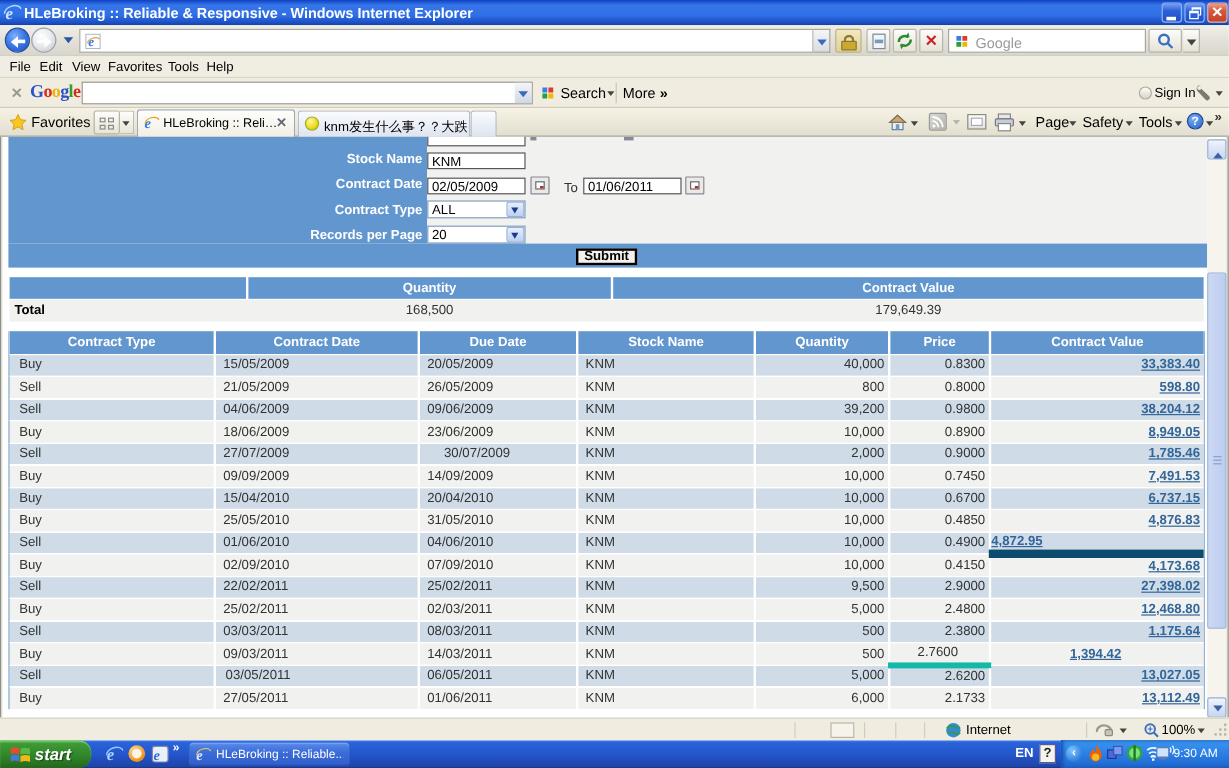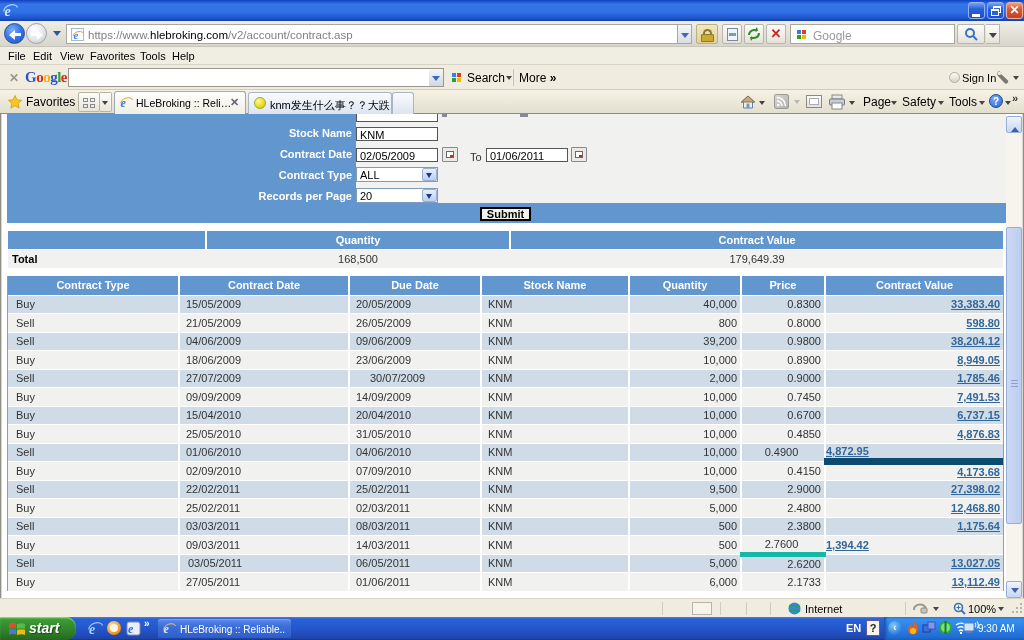--- a/index.html
+++ b/index.html
@@ -12,20 +12,21 @@
 a.v{color:#336699;font-weight:bold;text-decoration:underline}
 .sep2{border-right:2px solid #fff}
 </style></head>
 <body>
 
 <div class="abs" style="left:0;top:0;width:1024px;height:21px;background:linear-gradient(180deg,#0f41c2 0%,#3575e8 20%,#3070e6 60%,#1d52c8 88%,#1340a2 100%)">
   <svg class="abs" style="left:3px;top:3px" width="15" height="15" viewBox="0 0 15 15">
     <text x="1.5" y="12.5" font-family="Liberation Serif" font-style="italic" font-weight="bold" font-size="14" fill="#cfe6ff">e</text>
     <path d="M1 8.5 A 7 4.5 -18 0 1 14.5 4.5" fill="none" stroke="#aed8ff" stroke-width="1.2"></path>
   </svg>
+  <div class="abs w b" style="left:20px;top:4px;font-size:12px">HLeBroking :: Reliable &amp; Responsive - Windows Internet Explorer</div>
 
   <div class="abs" style="left:968px;top:2px;width:17px;height:17px;border-radius:3px;border:1px solid #8fb2f2;background:linear-gradient(180deg,#7ba1f2,#2b60d8 40%,#1e4fc8)">
       <div class="abs" style="left:3px;top:11px;width:8px;height:3px;background:#fff"></div>
     </div>
   <div class="abs" style="left:987px;top:2px;width:17px;height:17px;border-radius:3px;border:1px solid #8fb2f2;background:linear-gradient(180deg,#7ba1f2,#2b60d8 40%,#1e4fc8)">
     <div class="abs" style="left:5px;top:3px;width:8px;height:7px;border:1px solid #fff;border-top-width:2px"></div>
     <div class="abs" style="left:3px;top:6px;width:8px;height:7px;border:1px solid #fff;border-top-width:2px;background:#2b60d8"></div>
   </div>
   <div class="abs" style="left:1006px;top:2px;width:17px;height:17px;border-radius:3px;border:1px solid #f0b49a;background:linear-gradient(180deg,#f0a088,#d6593a 40%,#c44226);color:#fff;font-weight:bold;font-size:12px;text-align:center;line-height:15px">✕</div>
 </div>
@@ -42,21 +43,20 @@
     <div class="abs" style="left:10px;top:6px;width:0;height:0;border:5px solid transparent;border-left:6px solid #fdfdfe;border-right:none"></div>
   </div>
   <div class="abs" style="left:53px;top:10px;width:0;height:0;border:4px solid transparent;border-top:5px solid #2a56a8"></div>
 
   <div class="abs" style="left:66px;top:3px;width:612px;height:20px;background:#fff;border:1px solid #a9a89c">
     <svg class="abs" style="left:4px;top:3px" width="13" height="13" viewBox="0 0 13 13">
       <rect x="0.5" y="0.5" width="12" height="12" fill="#fdfdff" stroke="#aab8cc"></rect>
       <text x="2.5" y="10.5" font-family="Liberation Serif" font-style="italic" font-weight="bold" font-size="11" fill="#3a7ae0">e</text>
       <path d="M2 8 A 5.5 3.5 -18 0 1 12 4.5" fill="none" stroke="#e8a020" stroke-width="1"></path>
     </svg>
-    <div class="abs" style="left:21px;top:4px;font-size:11.5px;color:#808080">https://www.<span style="color:#000">hlebroking.com</span>/v2/account/contract.asp</div>
   </div>
 
   <div class="abs" style="left:678px;top:3px;width:14px;height:20px;background:linear-gradient(180deg,#f4f6f8,#d8dde4);border:1px solid #a9a89c;border-left:none">
       <div class="abs" style="left:3px;top:8px;width:0;height:0;border:4px solid transparent;border-top:5px solid #3a6ac0"></div>
     </div>
 
   <div class="abs" style="left:696px;top:3px;width:22px;height:20px;border:1px solid #bab27e;background:linear-gradient(180deg,#f2e8c0,#e0d098);border-radius:2px">
     <div class="abs" style="left:6px;top:4px;width:9px;height:6px;border:2px solid #8a7a30;border-bottom:none;border-radius:5px 5px 0 0"></div>
     <div class="abs" style="left:4px;top:9px;width:13px;height:8px;background:#caa92c;border:1px solid #8a7a30;border-radius:1px"></div>
   </div>
@@ -344,21 +344,21 @@
       <td class="sep2" style="text-align:right;padding-right:3px;border-bottom:1px solid #fff">10,000</td>
       <td class="sep2" style="text-align:right;padding-right:3px;border-bottom:1px solid #fff">0.4850</td>
       <td style="text-align:right;padding-right:3px;border-bottom:1px solid #fff"><a class="v">4,876.83</a></td>
     </tr>
     <tr style="height:18.5px;background:#cfdce8">
       <td class="sep2" style="padding-left:8px;border-bottom:1px solid #fff">Sell</td>
       <td class="sep2" style="padding-left:6px;border-bottom:1px solid #fff">01/06/2010</td>
       <td class="sep2" style="padding-left:6px;border-bottom:1px solid #fff">04/06/2010</td>
       <td class="sep2" style="padding-left:6px;border-bottom:1px solid #fff">KNM</td>
       <td class="sep2" style="text-align:right;padding-right:3px;border-bottom:1px solid #fff">10,000</td>
-      <td class="sep2" style="text-align:center;padding-right:3px;border-bottom:1px solid #fff">0.4900</td>
+      <td class="sep2" style="text-align:right;padding-right:3px;border-bottom:1px solid #fff">0.4900</td>
       <td style="text-align:left;padding-right:3px;border-bottom:7px solid #0c4a6e"><a class="v">4,872.95</a></td>
     </tr>
     <tr style="height:18.5px;background:#f1f1ef">
       <td class="sep2" style="padding-left:8px;border-bottom:1px solid #fff">Buy</td>
       <td class="sep2" style="padding-left:6px;border-bottom:1px solid #fff">02/09/2010</td>
       <td class="sep2" style="padding-left:6px;border-bottom:1px solid #fff">07/09/2010</td>
       <td class="sep2" style="padding-left:6px;border-bottom:1px solid #fff">KNM</td>
       <td class="sep2" style="text-align:right;padding-right:3px;border-bottom:1px solid #fff">10,000</td>
       <td class="sep2" style="text-align:right;padding-right:3px;border-bottom:1px solid #fff">0.4150</td>
       <td style="text-align:right;padding-right:3px;border-bottom:1px solid #fff"><a class="v">4,173.68</a></td>
@@ -390,21 +390,21 @@
       <td class="sep2" style="text-align:right;padding-right:3px;border-bottom:1px solid #fff">2.3800</td>
       <td style="text-align:right;padding-right:3px;border-bottom:1px solid #fff"><a class="v">1,175.64</a></td>
     </tr>
     <tr style="height:18.5px;background:#f1f1ef">
       <td class="sep2" style="padding-left:8px;border-bottom:1px solid #fff">Buy</td>
       <td class="sep2" style="padding-left:6px;border-bottom:1px solid #fff">09/03/2011</td>
       <td class="sep2" style="padding-left:6px;border-bottom:1px solid #fff">14/03/2011</td>
       <td class="sep2" style="padding-left:6px;border-bottom:1px solid #fff">KNM</td>
       <td class="sep2" style="text-align:right;padding-right:3px;border-bottom:1px solid #fff">500</td>
       <td class="sep2" style="text-align:center;padding-right:3px;border-bottom:5px solid #14b8a6">2.7600</td>
-      <td style="text-align:left;padding-right:3px;border-bottom:1px solid #fff"><a class="v">1,394.42</a></td>
+      <td style="text-align:center;padding-right:3px;border-bottom:1px solid #fff"><a class="v">1,394.42</a></td>
     </tr>
     <tr style="height:18.5px;background:#cfdce8">
       <td class="sep2" style="padding-left:8px;border-bottom:1px solid #fff">Sell</td>
       <td class="sep2" style="padding-left:8px;border-bottom:1px solid #fff">03/05/2011</td>
       <td class="sep2" style="padding-left:6px;border-bottom:1px solid #fff">06/05/2011</td>
       <td class="sep2" style="padding-left:6px;border-bottom:1px solid #fff">KNM</td>
       <td class="sep2" style="text-align:right;padding-right:3px;border-bottom:1px solid #fff">5,000</td>
       <td class="sep2" style="text-align:right;padding-right:3px;border-bottom:1px solid #fff">2.6200</td>
       <td style="text-align:right;padding-right:3px;border-bottom:1px solid #fff"><a class="v">13,027.05</a></td>
     </tr>

